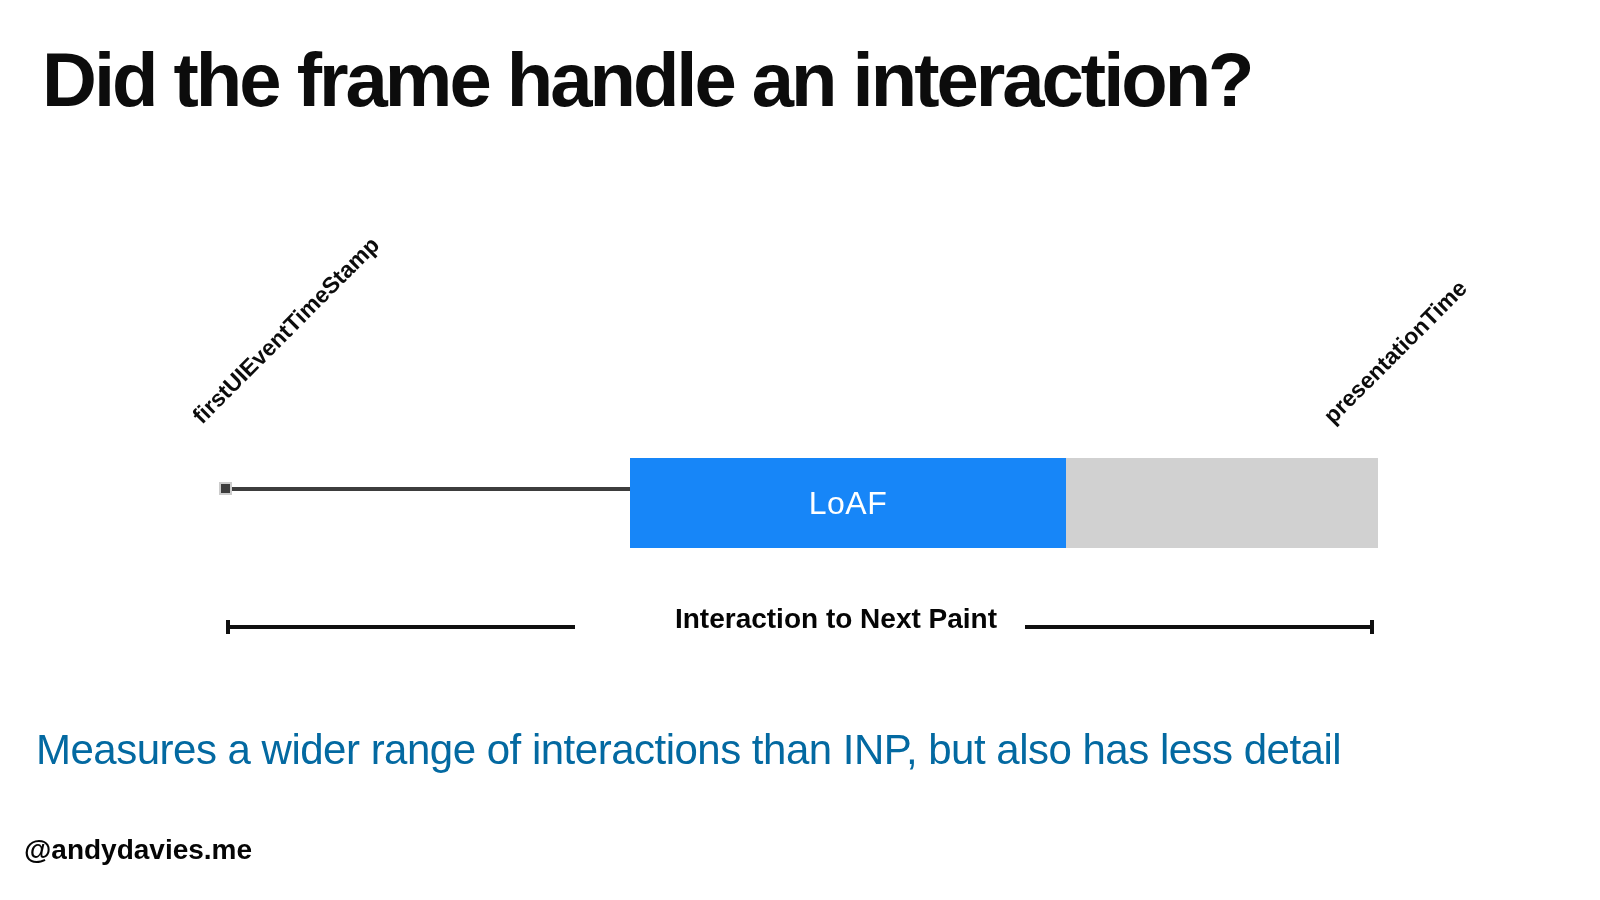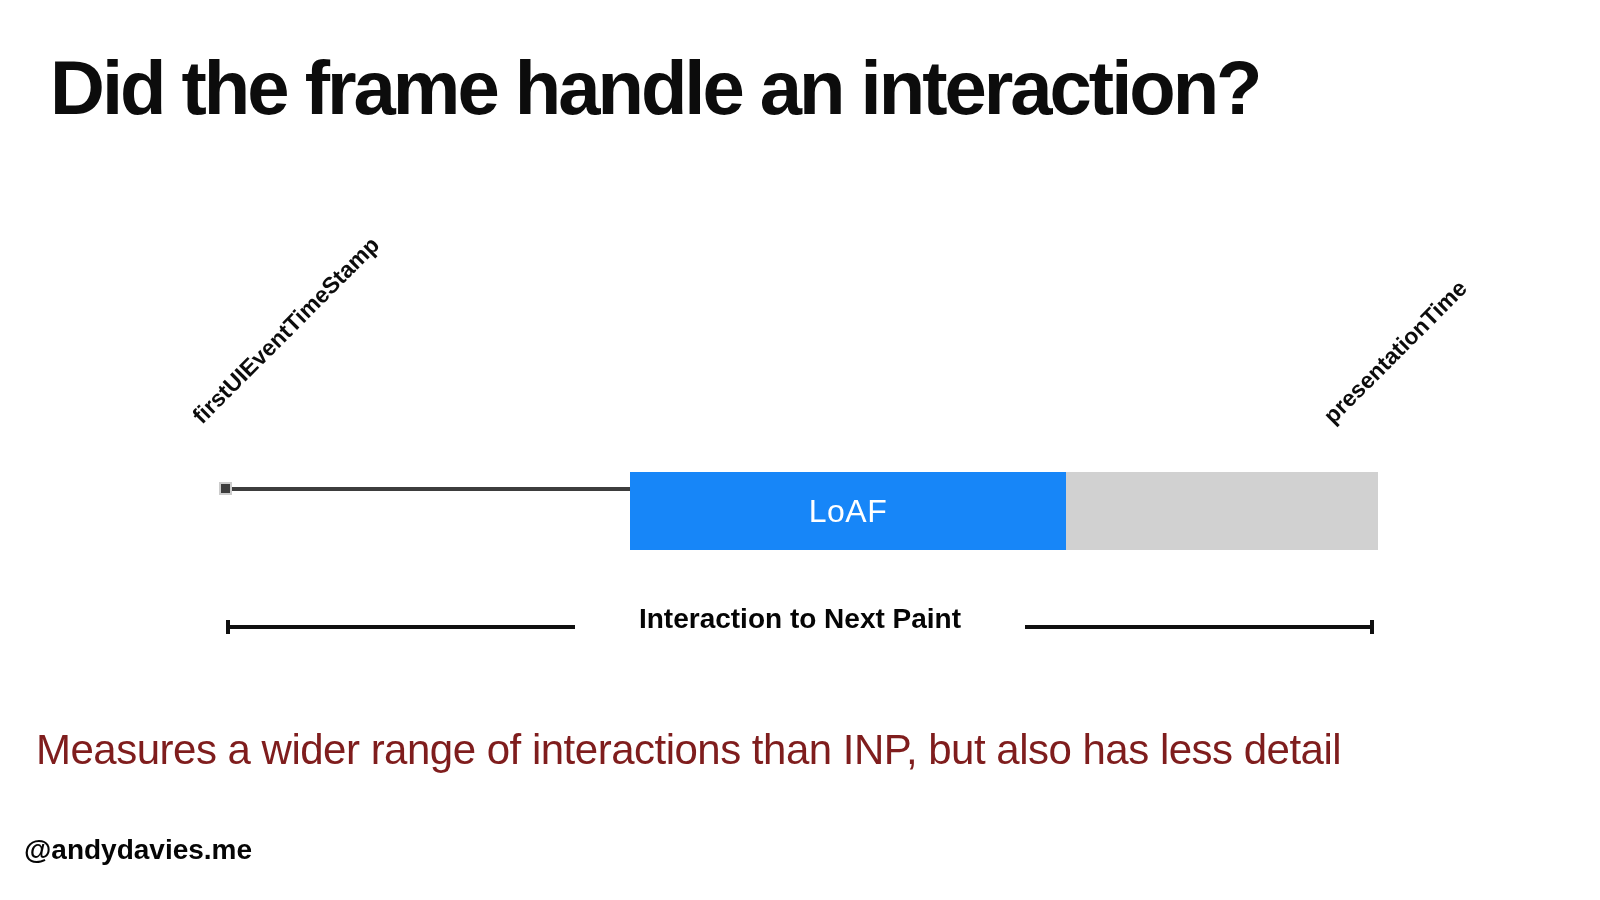--- a/index.html
+++ b/index.html
@@ -9,21 +9,21 @@
     --ink:#0c0c0c;
   }
   html,body{margin:0;padding:0;}
   body{
     width:1600px;height:900px;background:#ffffff;overflow:hidden;
     font-family:"Liberation Sans", sans-serif;color:var(--ink);
   }
   .slide{position:relative;width:1600px;height:900px;background:#ffffff;}
 
   .title{
-    position:absolute;left:34px;top:28px;margin:16px;
+    position:absolute;left:34px;top:28px;margin:8px;
     font-size:76px;font-weight:800;letter-spacing:-3px;
     color:var(--ink);white-space:nowrap;
   }
 
   .rot-label{
     position:absolute;height:30px;line-height:30px;
     font-size:23px;font-weight:700;white-space:nowrap;
     transform:rotate(-45deg);transform-origin:left bottom;color:var(--ink);
   }
   .rot-label.start{left:207px;top:400px;}
@@ -31,45 +31,45 @@
 
   .marker-square{
     position:absolute;left:219px;top:482px;width:9px;height:9px;
     background:var(--connector);border:2px solid #cccccc;
   }
   .connector-line{
     position:absolute;left:232px;top:487px;width:398px;height:4px;
     background:var(--connector);
   }
 
-  .bar{position:absolute;top:472px;height:78px;}
+  .bar{position:absolute;top:458px;height:90px;}
   .bar-loaf{
     left:630px;width:436px;background:var(--loaf-blue);
     display:flex;align-items:center;justify-content:center;
   }
   .bar-loaf .bar-label{
     color:#ffffff;font-size:32px;font-weight:400;letter-spacing:0.5px;
   }
   .bar-render{left:1066px;width:312px;background:var(--render-gray);}
 
   .measure-seg{position:absolute;top:625px;height:4px;background:#101010;}
   .measure-seg.left{left:226px;width:349px;}
   .measure-seg.right{left:1025px;width:349px;}
   .measure-tick{position:absolute;top:620px;width:4px;height:14px;background:#101010;}
   .measure-tick.left{left:226px;}
   .measure-tick.right{left:1370px;}
   .measure-label{
-    position:absolute;left:800px;top:603px;transform:translateX(-50%);
+    position:absolute;left:836px;top:603px;transform:translateX(-50%);
     font-size:28px;font-weight:700;white-space:nowrap;color:#050505;
   }
 
   .note{
     position:absolute;left:36px;top:726px;width:1530px;
     font-size:42px;font-weight:300;letter-spacing:-0.5px;
-    color:#7f1d1d;white-space:nowrap;
+    color:#0369a1;white-space:nowrap;
   }
 
   .footer{
     position:absolute;left:24px;top:834px;
     font-size:28px;font-weight:700;color:#050505;white-space:nowrap;
   }
 </style>
 </head>
 <body>
 

